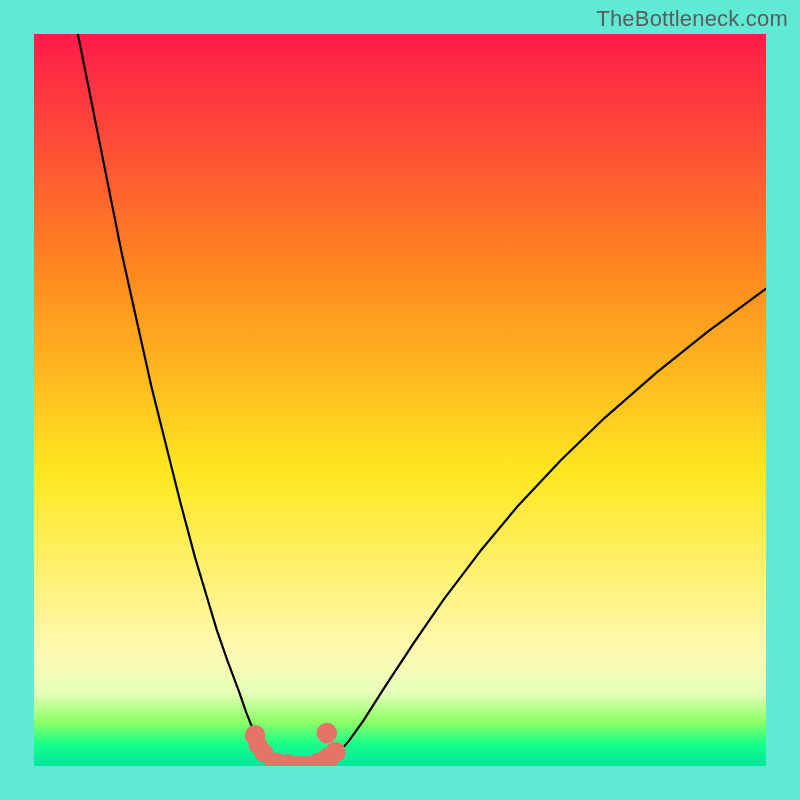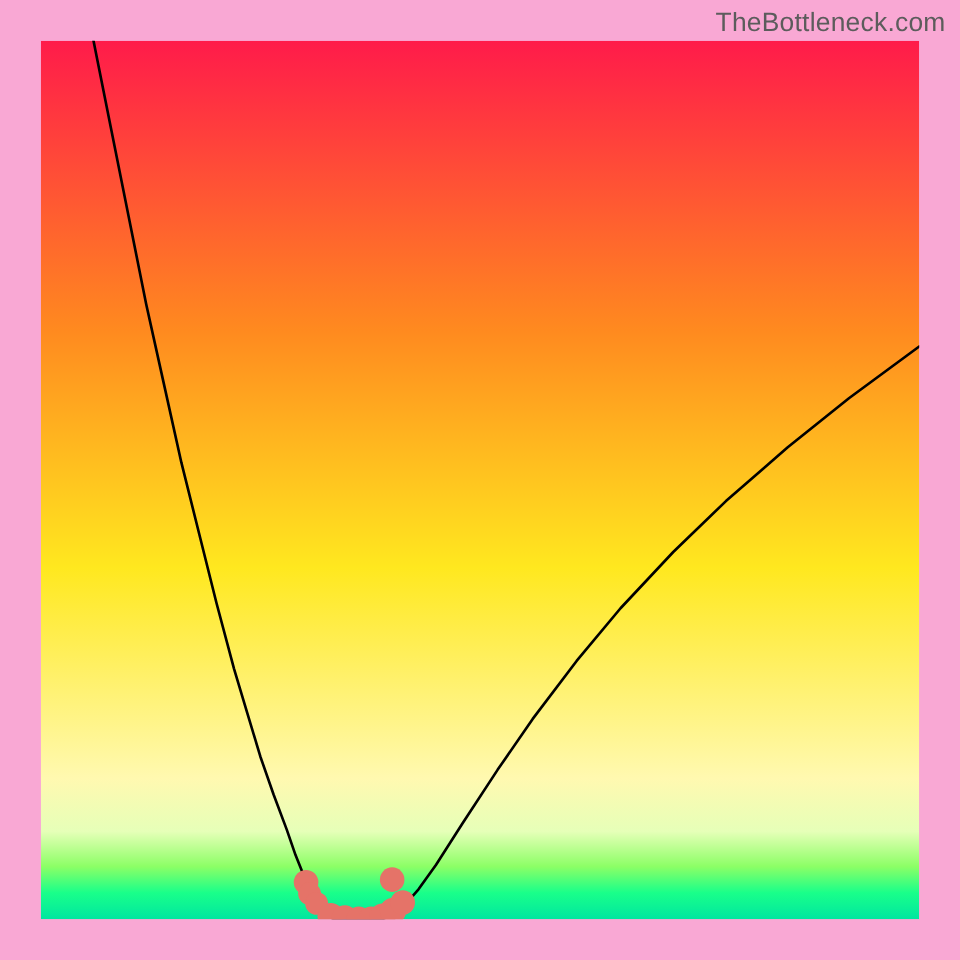--- a/index.html
+++ b/index.html
@@ -8,21 +8,21 @@
     width: 800px;
     height: 800px;
     overflow: hidden;
     background: #000;
     font-family: Arial, Helvetica, sans-serif;
   }
   .frame {
     position: absolute;
     left: 0; top: 0;
     width: 800px; height: 800px;
-    background: #f9a8d4;
+    background: #5eead4;
   }
   .watermark {
     position: absolute;
     top: 6px;
     right: 12px;
     font-size: 22px;
     font-weight: 400;
     color: #5c5c5c;
     letter-spacing: 0.2px;
     user-select: none;

